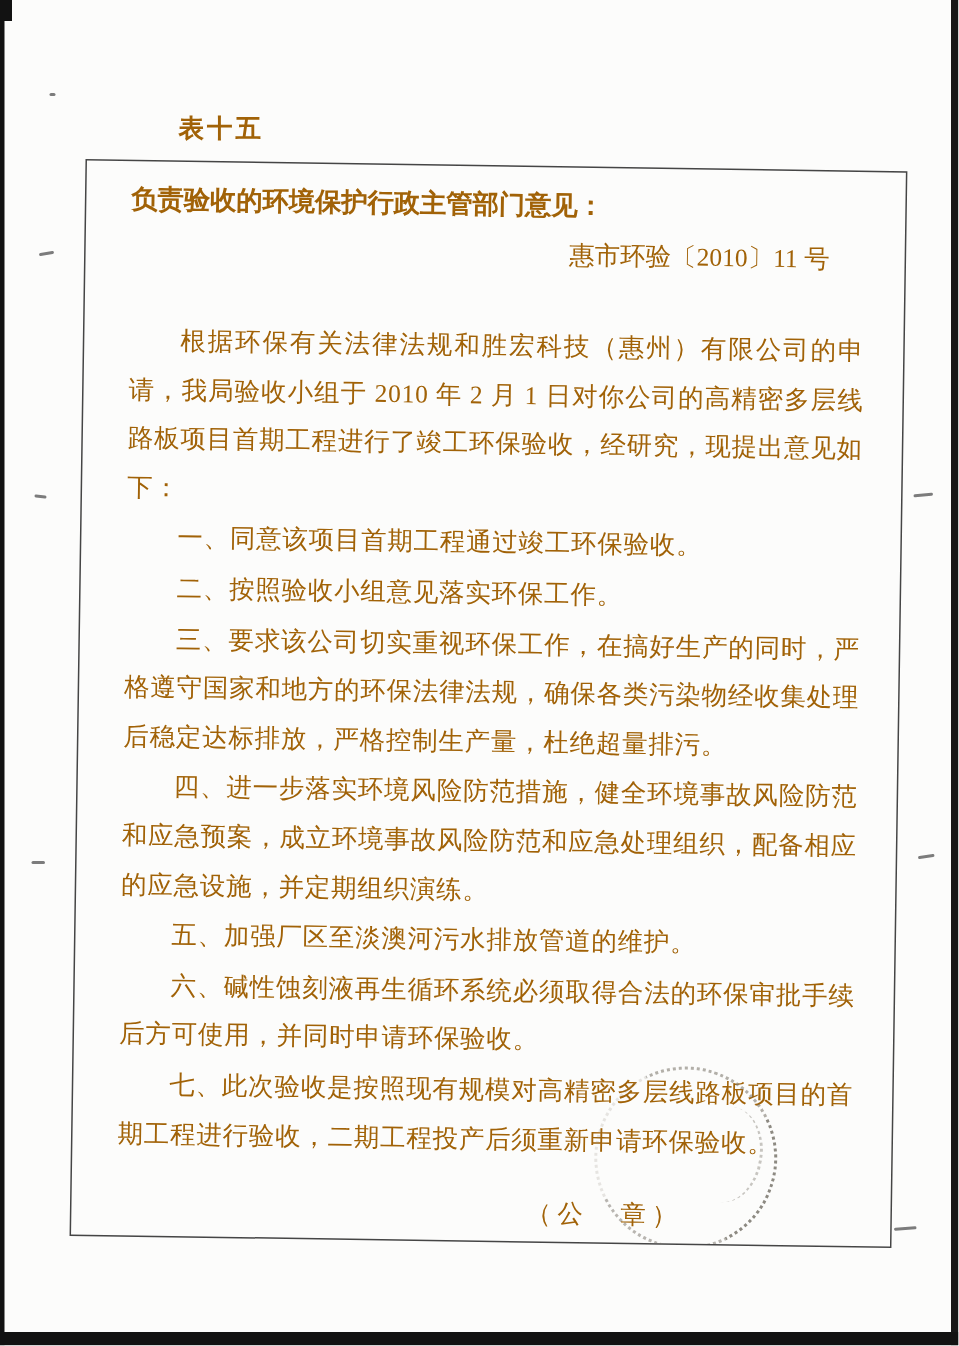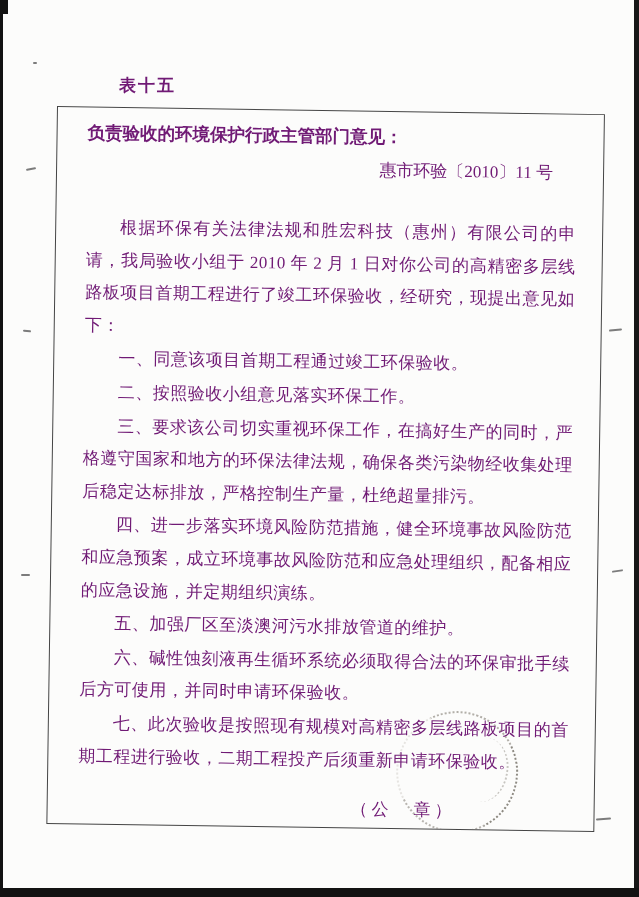--- a/index.html
+++ b/index.html
@@ -2,21 +2,21 @@
 <html lang="zh"><head>
 <meta charset="utf-8">
 <style>
   html,body{margin:0;padding:0;background:#e9e9e9;}
   .scan{
     position:relative;
     width:639px;height:897px;
     background:#fcfcfb;
     overflow:hidden;
     font-family:"Liberation Serif","DejaVu Serif",serif;
-    color:#701a75;
+    color:#a16207;
   }
   
   .edge-left{position:absolute;left:0;top:0;width:3px;height:897px;background:#121212;}
   .edge-right{position:absolute;right:0;top:0;width:5px;height:897px;background:#171717;}
   .edge-bottom{position:absolute;left:0;bottom:0;width:639px;height:9px;background:#121212;}
   .corner-top-left{position:absolute;left:0;top:0;width:8px;height:14px;background:#121212;}
 
   .form-label{
     position:absolute;left:119px;top:74px;
     font-size:17px;font-weight:bold;letter-spacing:2px;

